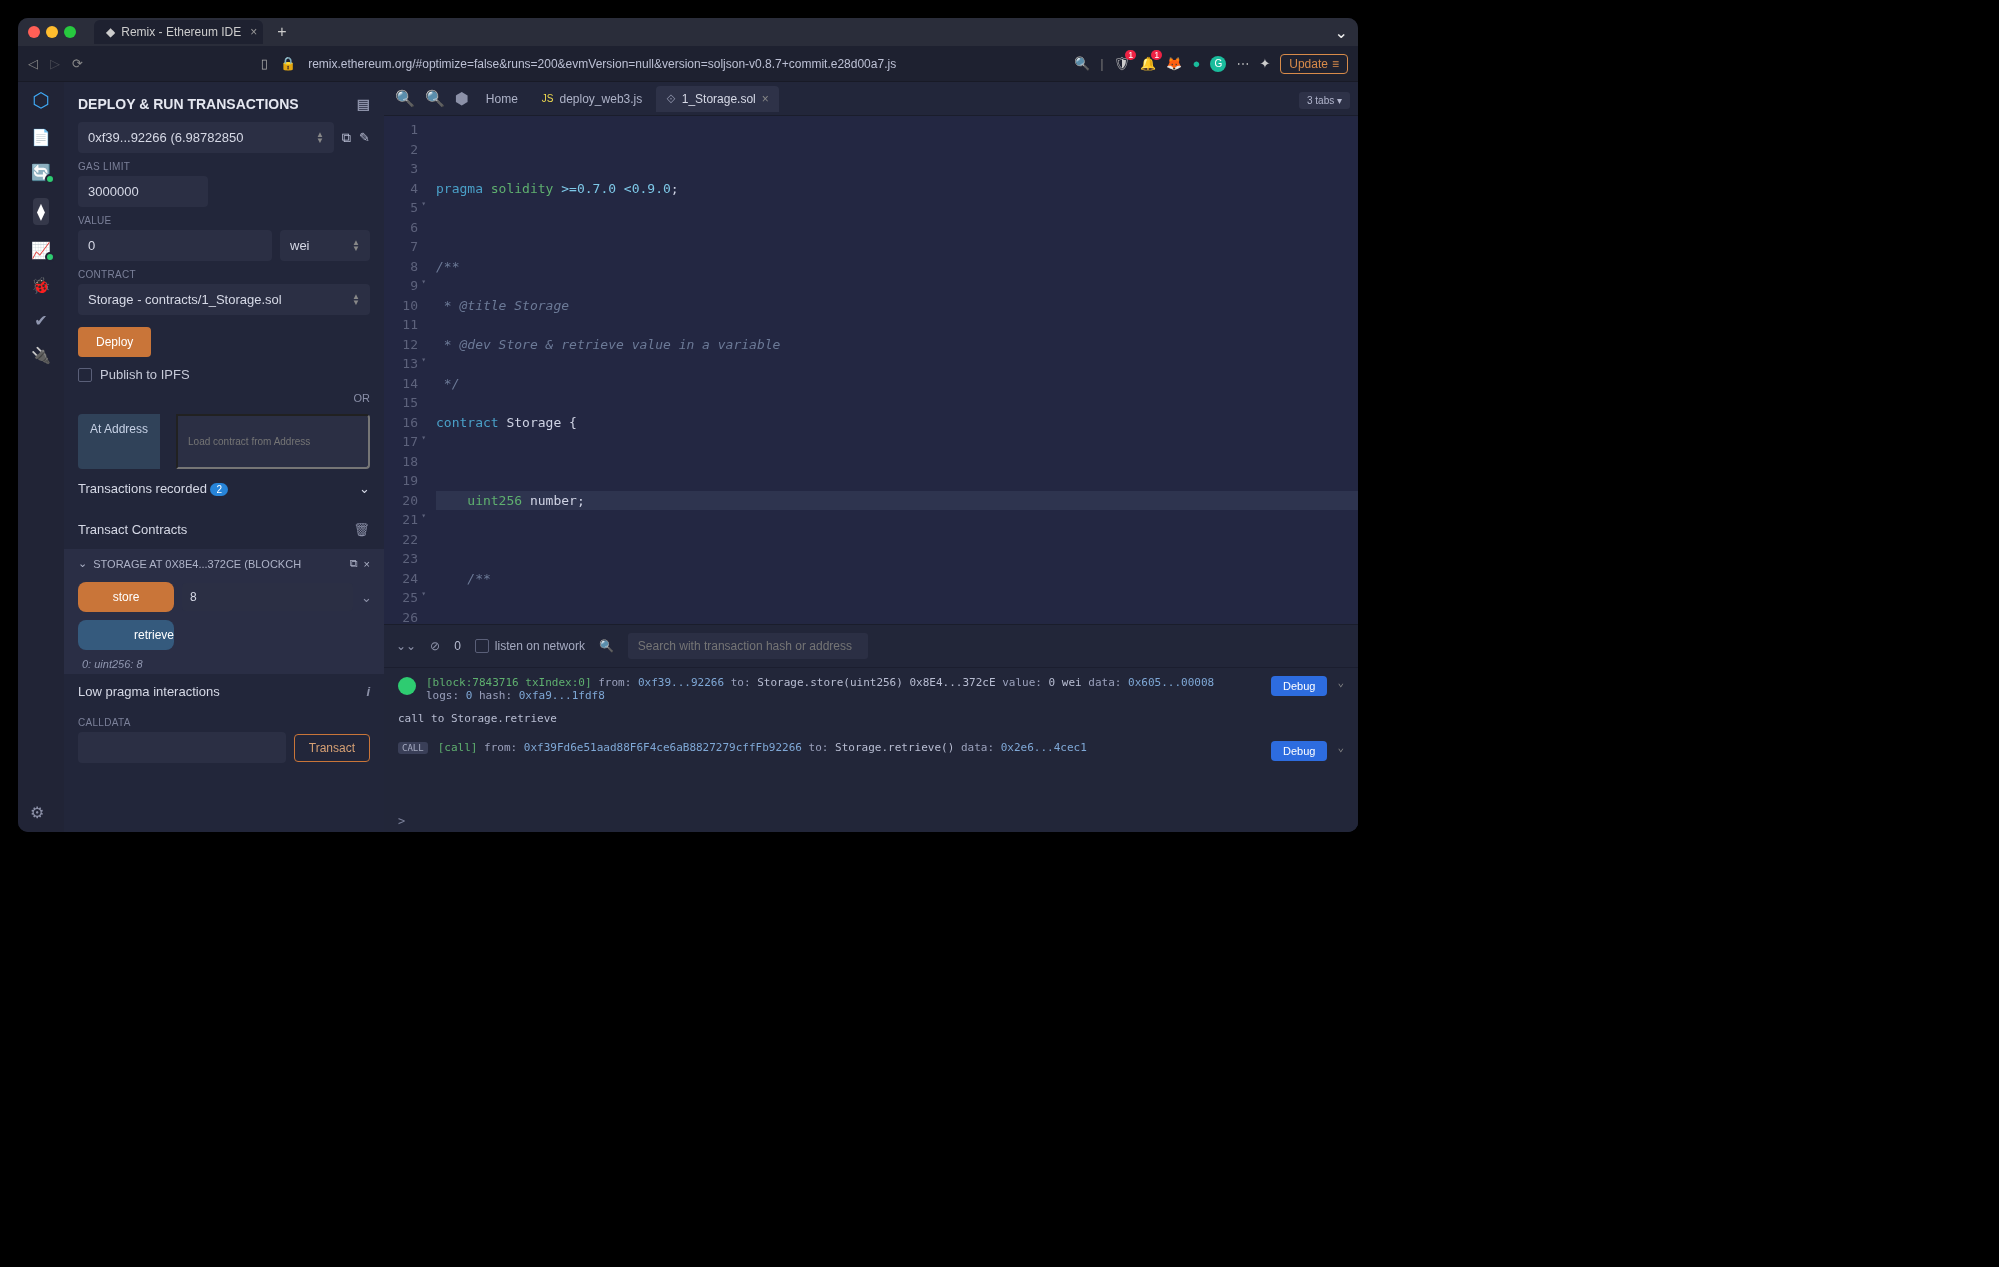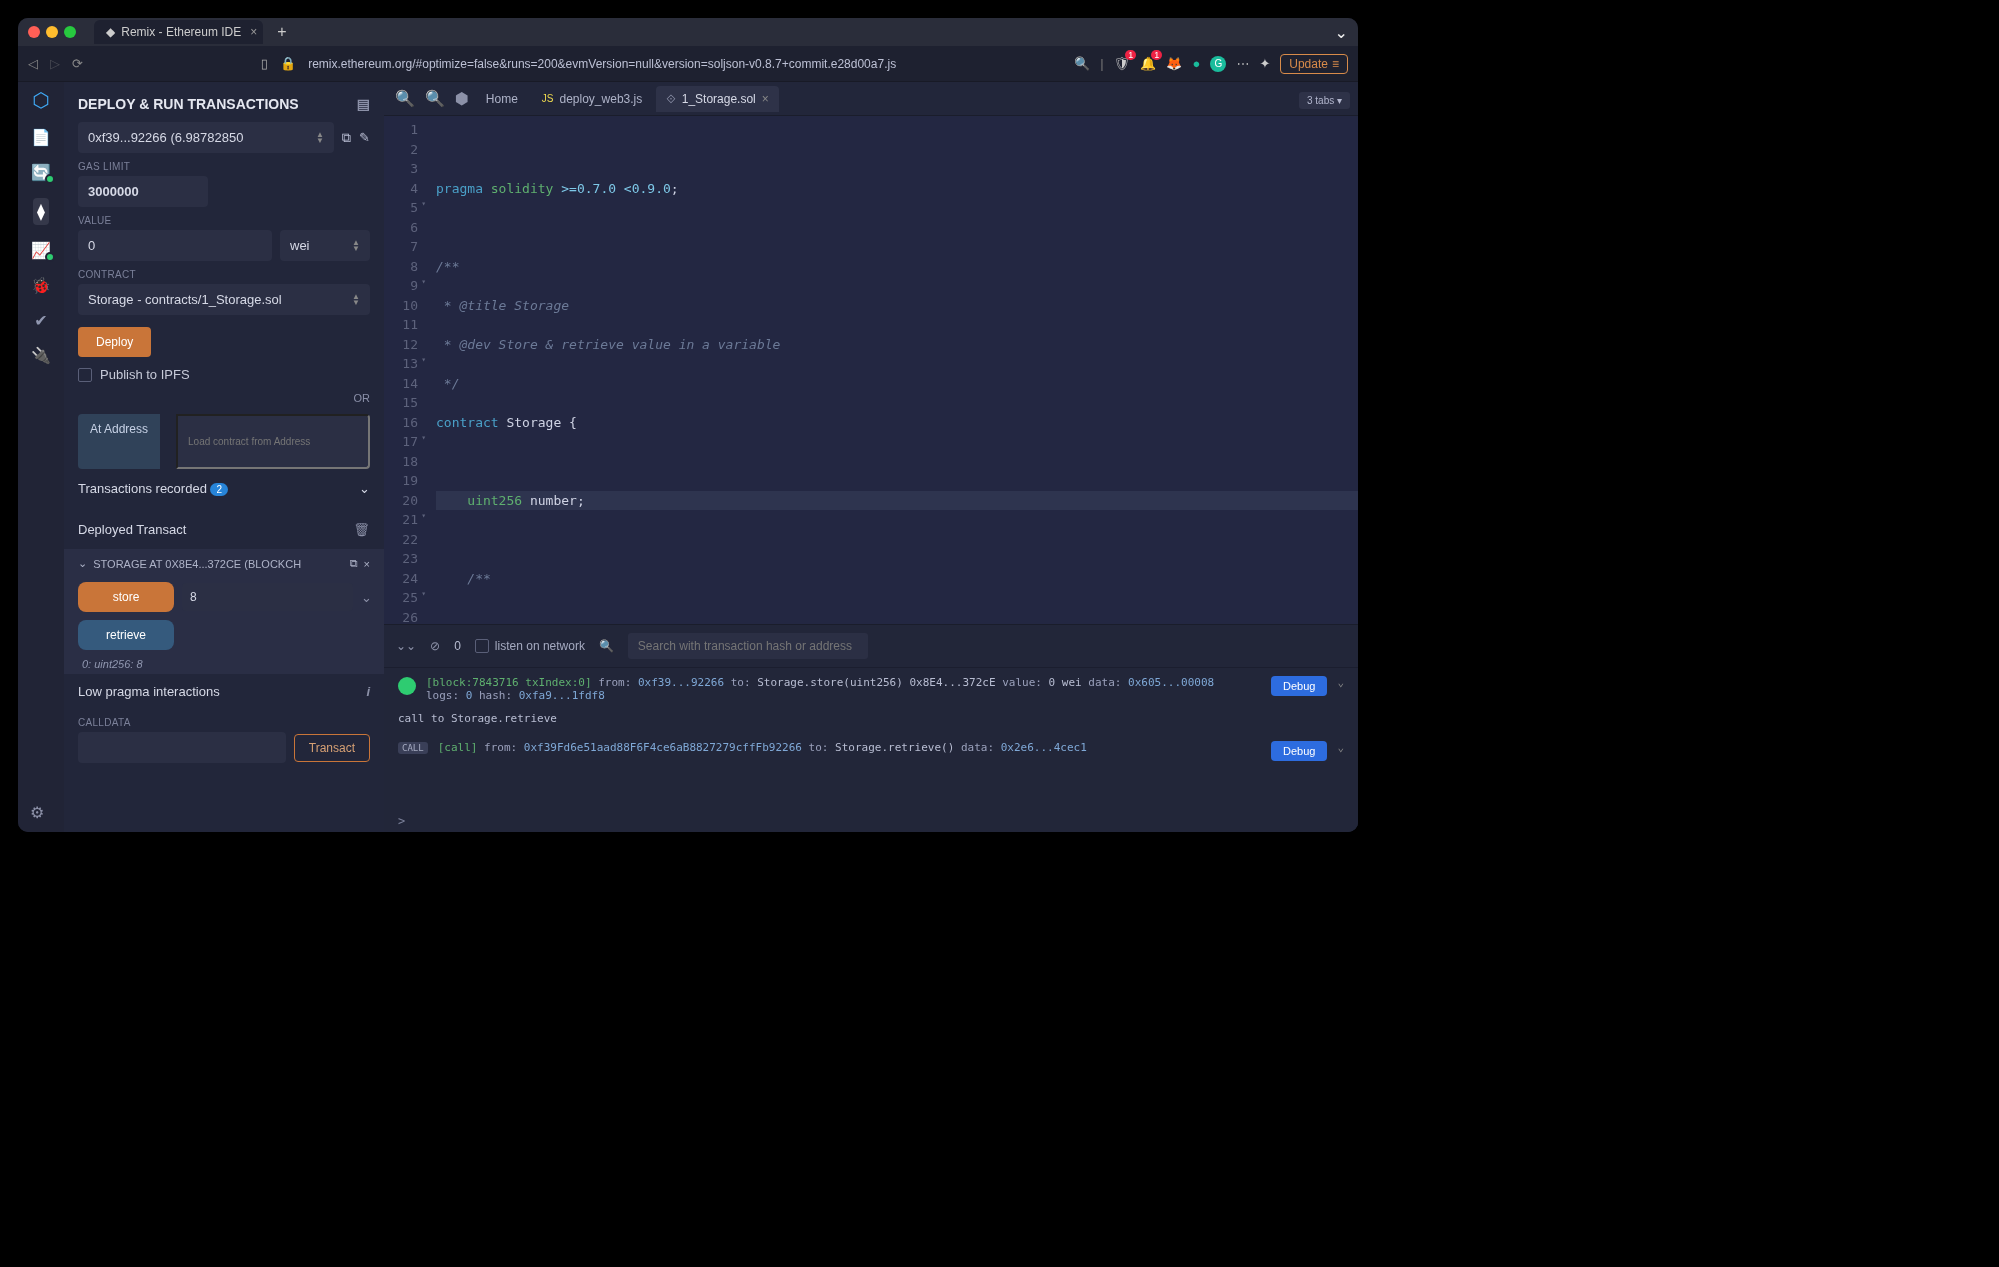--- a/index.html
+++ b/index.html
@@ -60,21 +60,21 @@
 .ataddr .t{background:#2b2f44;color:#6b6f86;flex:1;padding:20px 10px;border-radius:0 4px 4px 0;font-size:10px;}
 .acc{display:flex;align-items:center;justify-content:space-between;padding:8px 0;color:#d6d9e6;}
 .pillnum{background:#2784d8;color:#fff;border-radius:10px;font-size:10px;padding:1px 6px;}
 .depc{padding:8px 14px;display:flex;align-items:center;justify-content:space-between;color:#d6d9e6;}
 .depinst{background:#2a2e45;margin:4px 0 0;padding:0;}
 .depinsthdr{display:flex;align-items:center;gap:6px;font-size:11px;color:#aeb3c8;padding:8px 14px;}
 .depinsthdr .sp{flex:1;}
 .fnrow{display:flex;align-items:center;gap:8px;padding:4px 14px;}
 .fnbtn{flex:0 0 96px;text-align:center;padding:8px 0;border-radius:8px;font-size:12px;color:#fff;}
 .fnbtn.or{background:#c97539;}
-.fnbtn.bl{background:#355a7d;}
+.fnbtn.bl{background:#355a7d;text-align:right;}
 .fninp{flex:1;background:#2b2f44;border:none;color:#d6d9e6;padding:7px 8px;font-size:12px;border-radius:4px;}
 .fnres{font-size:11px;color:#9097b0;padding:4px 18px;font-style:italic;}
 .lowlvl{padding:10px 14px;display:flex;align-items:center;justify-content:space-between;color:#d6d9e6;}
 .transactbtn{border:1px solid #c97539;color:#d6a074;background:transparent;padding:6px 14px;border-radius:4px;font-size:12px;float:right;margin:6px 14px;}
 
 .editorwrap{flex:1;display:flex;flex-direction:column;background:#222639;min-width:0;}
 .edtabs{height:34px;display:flex;align-items:center;background:#22263a;border-bottom:1px solid #1a1d2b;padding:0 8px;gap:4px;}
 .edtabs .sico{color:#8c91a8;padding:3px;}
 .edtab{display:flex;align-items:center;gap:6px;padding:6px 10px;font-size:12px;color:#aeb3c8;border-radius:4px 4px 0 0;}
 .edtab.active{background:#2e3248;color:#d6d9e6;}
@@ -183,21 +183,21 @@
             <span class="caret">
                 <span>▲</span>
                 <span>▼</span>
               </span>
           </div>
           <span style="color:#b8bdd2">⧉</span>
           <span style="color:#b8bdd2">✎</span>
         </div>
 
         <div class="lbl">GAS LIMIT</div>
-        <input class="inpt" style="width: 130px; font-weight: bold;" value="3000000">
+        <input class="inpt" style="width: 130px;" value="3000000">
 
         <div class="lbl">VALUE</div>
         <div class="row">
           <input class="inpt" style="flex: 1 1 0%;" value="0">
           <div class="selectbox" style="width:90px">
             <span>wei</span>
               <span class="caret">
                 <span>▲</span>
                 <span>▼</span>
               </span>
@@ -227,21 +227,21 @@
           <input class="t" placeholder="Load contract from Address" style="">
         </div>
 
         <div class="acc">
           <span><span>Transactions recorded</span> <span class="pillnum">2</span></span>
           <span>⌄</span>
         </div>
       </div>
 
       <div class="depc">
-        <span>Deployed Transact</span>
+        <span>Transact Contracts</span>
         <span style="color:#8c91a8">🗑</span>
       </div>
 
       <div class="depinst">
         <div class="depinsthdr">
           <span>⌄</span>
           <span>STORAGE AT 0X8E4...372CE (BLOCKCH</span>
           <span class="sp"></span>
           <span>⧉</span>
           <span>×</span>

